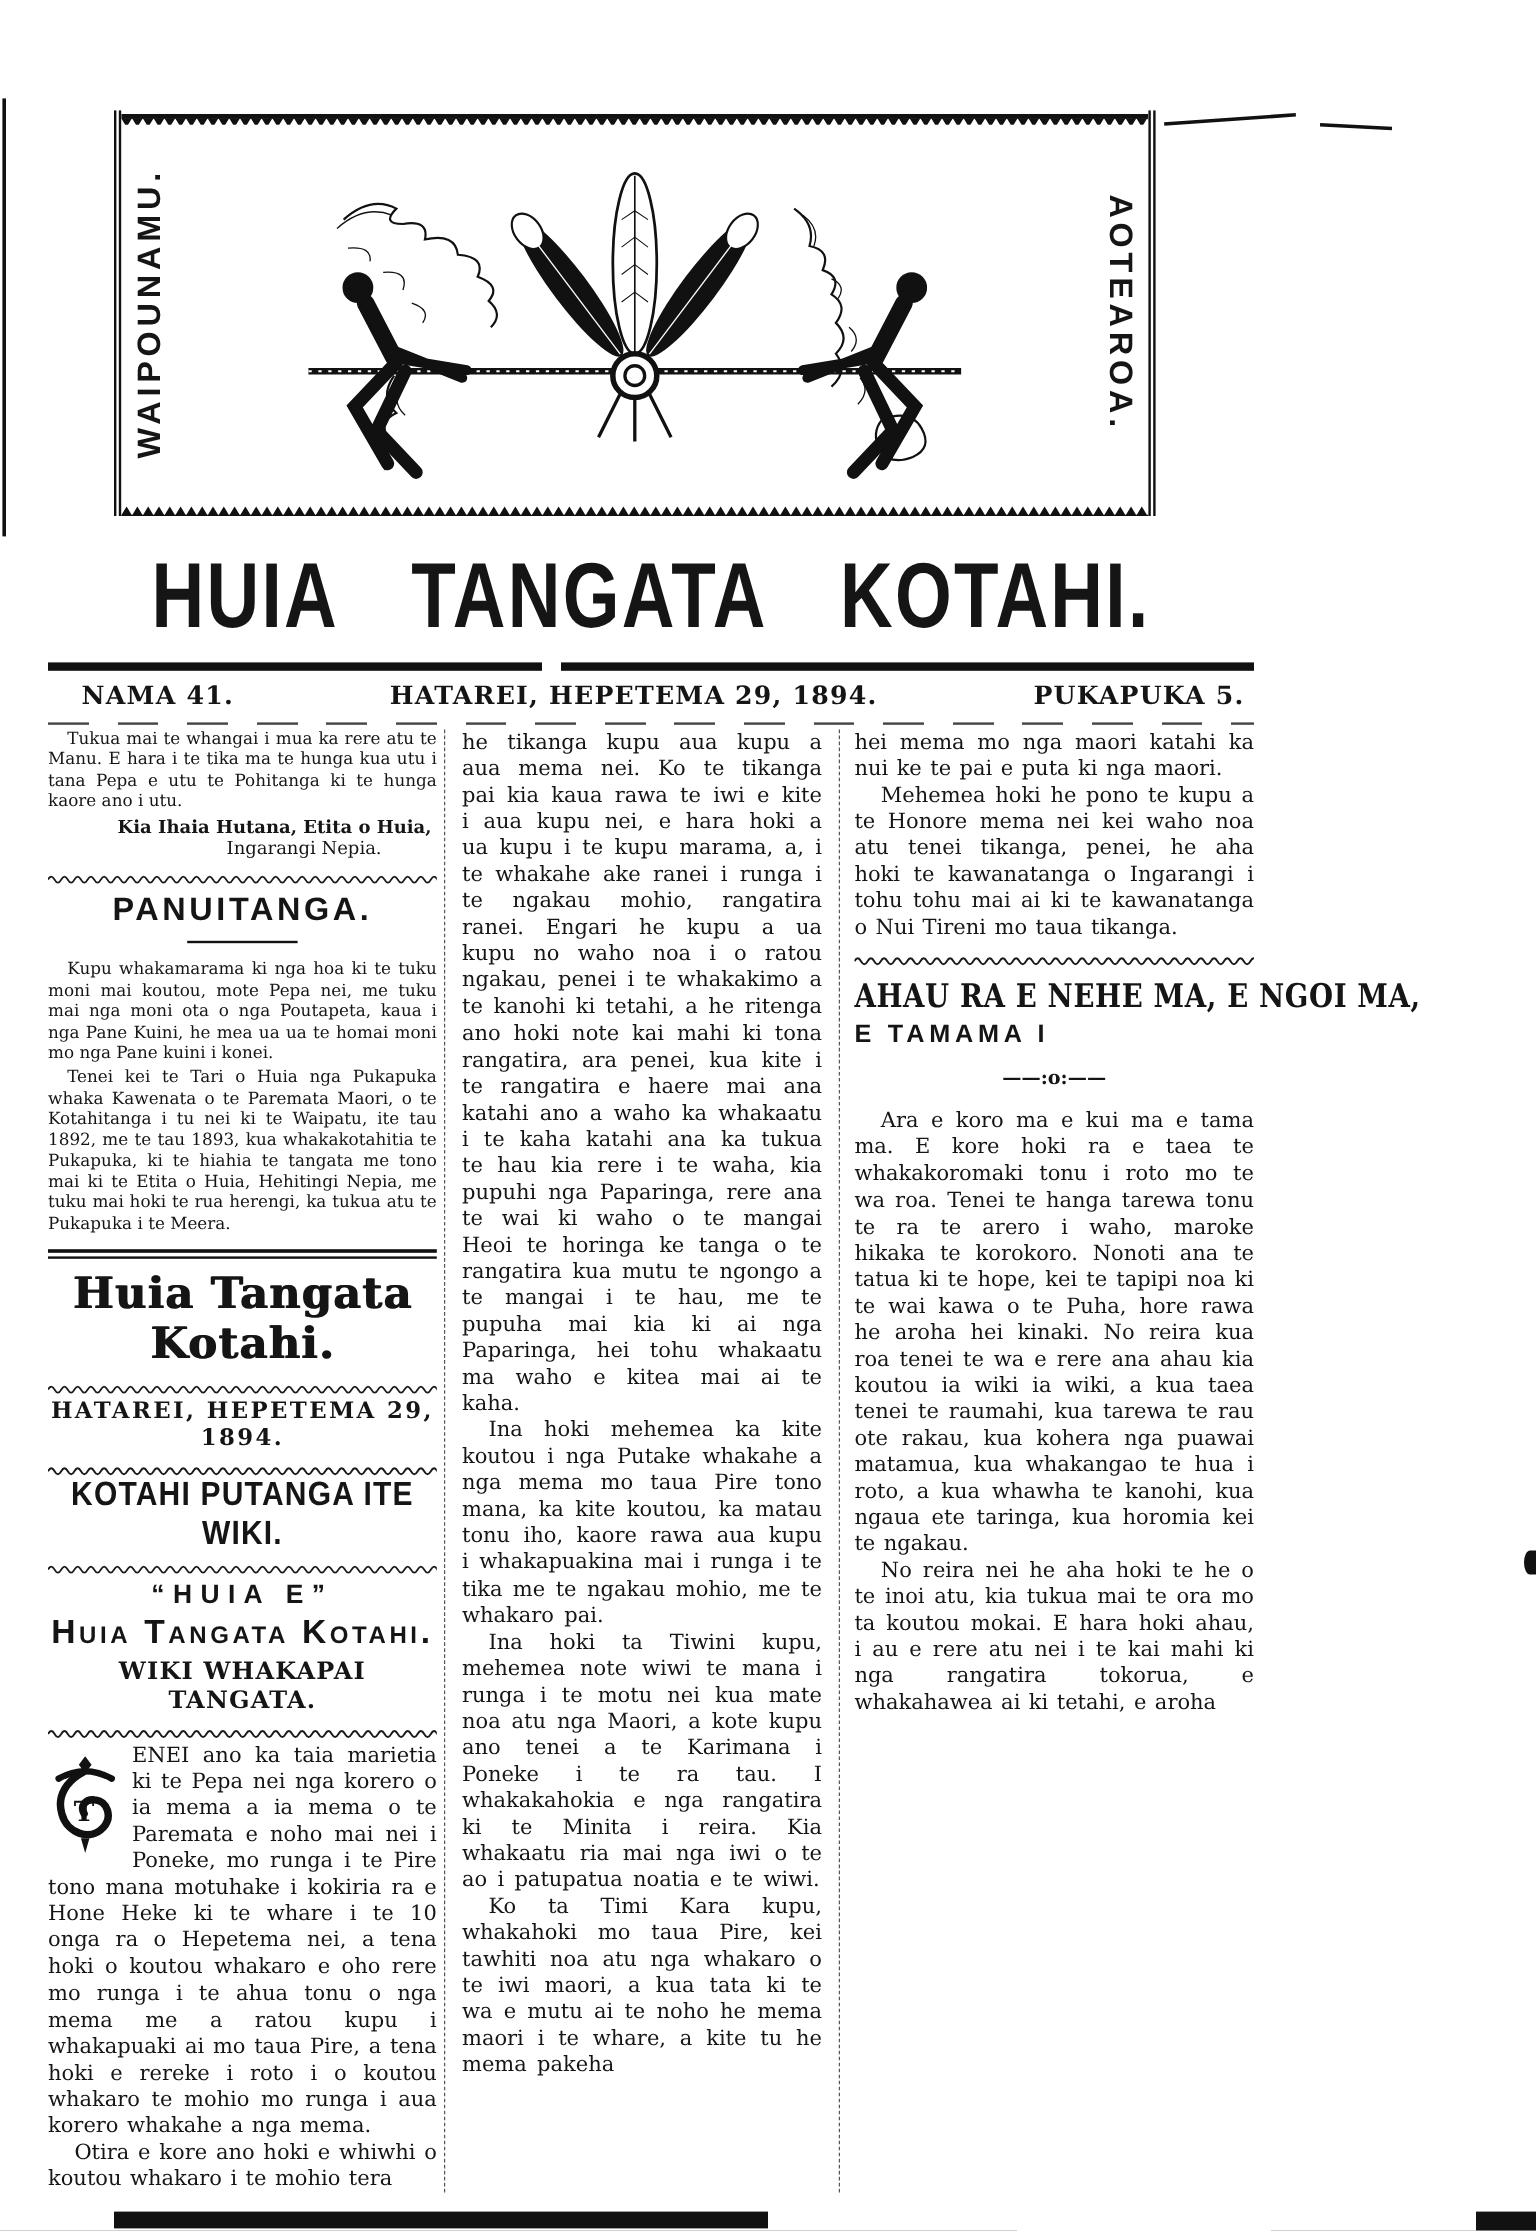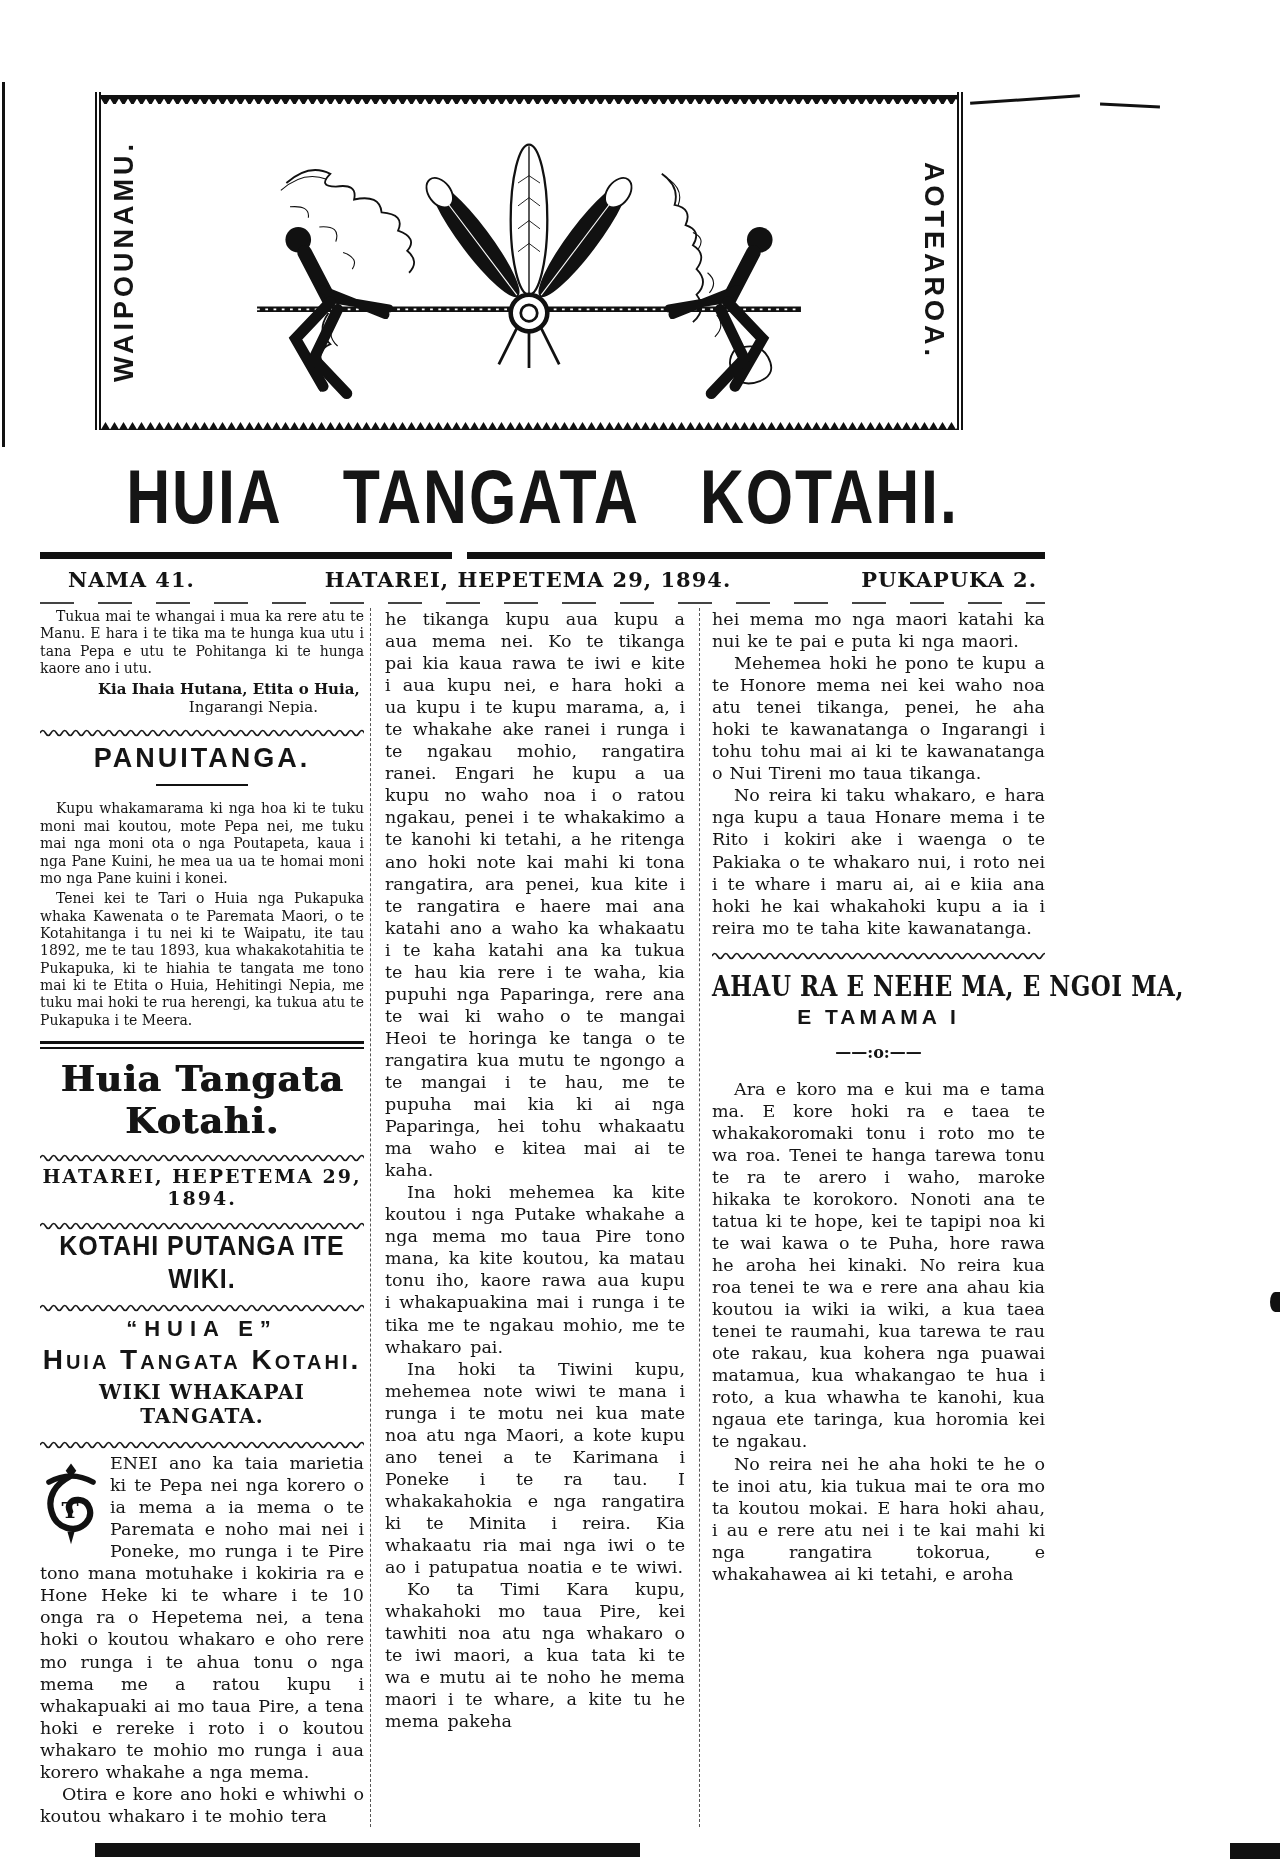--- a/index.html
+++ b/index.html
@@ -53,21 +53,21 @@
           text-align:center;letter-spacing:1px;margin:6px 0;transform:scaleY(1.12);}
   .huia-e{font-family:"Liberation Sans",sans-serif;font-weight:bold;font-size:22px;
           text-align:center;letter-spacing:7px;margin:8px 0 0;}
   .subtitle{font-family:"Liberation Sans",sans-serif;font-weight:bold;font-variant:small-caps;
             font-size:28px;text-align:center;letter-spacing:3px;margin:2px 0 0;}
   .motto{font-weight:bold;font-size:20px;text-align:center;letter-spacing:1px;margin:4px 0 2px;}
   .dropcap{float:left;width:62px;height:90px;margin:6px 8px 0 0;}
   .art-head1{font-weight:bold;font-size:23px;text-align:center;letter-spacing:.5px;
              margin:16px 0 0;transform:scaleY(1.18);white-space:nowrap;}
   .art-head2{font-family:"Liberation Sans",sans-serif;font-weight:bold;font-size:21px;
-             text-align:center;letter-spacing:4px;margin:6px 0 6px;}
+             text-align:left;letter-spacing:4px;margin:6px 0 6px;}
   .oo-divider{text-align:center;font-size:16px;font-weight:bold;margin:14px 0 16px;}
   
   .art{position:absolute;background:#111;}
   .edge-line{left:2px;top:82px;width:3px;height:365px;}
   .tear1{right:200px;top:98px;width:110px;height:3px;transform:rotate(-4deg);}
   .tear2{right:120px;top:104px;width:60px;height:3px;transform:rotate(3deg);}
   .blob-right{right:0;top:1292px;width:10px;height:20px;border-radius:60% 0 0 60%;}
   .bottom-bar{left:95px;bottom:2px;width:545px;height:14px;}
   .corner-mark{right:0;bottom:0;width:50px;height:16px;}
 </style>
@@ -141,21 +141,21 @@
       </g>
     </svg>
   </div>
 
   <div class="main-title">HUIA TANGATA KOTAHI.</div>
   <div class="title-rule"></div>
 
   <div class="header-row">
     <span class="h-left">NAMA 41.</span>
     <span class="h-center">HATAREI, HEPETEMA 29, 1894.</span>
-    <span class="h-right">PUKAPUKA 2.</span>
+    <span class="h-right">PUKAPUKA 5.</span>
   </div>
   <div class="dash-rule"></div>
 
   <div class="cols">
 
     <div class="col col-left">
       <p class="smalltxt">Tukua mai te whangai i mua ka rere atu te Manu.  E hara i te tika ma te hunga kua utu i tana Pepa e utu te Pohitanga ki te hunga kaore ano i utu.</p>
       <p class="sig sig1">Kia Ihaia Hutana, Etita o Huia,</p>
       <p class="sig sig2">Ingarangi Nepia.</p>
       <div class="wavy"><svg width="324" height="10">
@@ -199,21 +199,20 @@
     <div class="col col-mid">
       <p class="bodytxt mid-sp no-indent">he tikanga kupu aua kupu a aua mema nei.  Ko te tikanga pai kia kaua rawa te iwi e kite i aua kupu nei, e hara hoki a ua kupu i te kupu marama, a, i te whakahe ake ranei i runga i te ngakau mohio, rangatira ranei.  Engari he kupu a ua kupu no waho noa i o ratou ngakau, penei i te whakakimo a te kanohi ki tetahi, a he ritenga ano hoki note kai mahi ki tona rangatira, ara penei, kua kite i te rangatira e haere mai ana katahi ano a waho ka whakaatu i te kaha katahi ana ka tukua te hau kia rere i te waha, kia pupuhi nga Paparinga, rere ana te wai ki waho o te mangai  Heoi te horinga ke tanga o te rangatira kua mutu te ngongo a te mangai i te hau, me te pupuha mai kia ki ai nga Paparinga, hei tohu whakaatu ma waho e kitea mai ai te kaha.</p>
       <p class="bodytxt mid-sp">Ina hoki mehemea ka kite koutou i nga Putake whakahe a nga mema mo taua Pire tono mana, ka kite koutou, ka matau tonu iho, kaore rawa aua kupu i whakapuakina mai i runga i te tika me te ngakau mohio, me te whakaro pai.</p>
       <p class="bodytxt mid-sp">Ina hoki ta Tiwini kupu, mehemea note wiwi te mana i runga i te motu nei kua mate noa atu nga Maori, a kote kupu ano tenei a te Karimana i Poneke i te ra tau.  I whakakahokia e nga rangatira ki te Minita i reira.  Kia whakaatu ria mai nga iwi o te ao i patupatua noatia e te wiwi.</p>
       <p class="bodytxt mid-sp">Ko ta Timi Kara kupu, whakahoki mo taua Pire, kei tawhiti noa atu nga whakaro o te iwi maori, a kua tata ki te wa e mutu ai te noho he mema maori i te whare, a kite tu he mema pakeha</p>
     </div>
 
     <div class="col col-right">
       <p class="bodytxt no-indent">hei mema mo nga maori katahi ka nui ke te pai e puta ki nga maori.</p>
       <p class="bodytxt">Mehemea hoki he pono te kupu a te Honore mema nei kei waho noa atu tenei tikanga, penei, he aha hoki te kawanatanga o Ingarangi i tohu tohu mai ai ki te kawanatanga o Nui Tireni mo taua tikanga.</p>
-      <p class="bodytxt">No reira ki taku whakaro, e hara nga kupu a taua Honare mema i te Rito i kokiri ake i waenga o te Pakiaka o te whakaro nui, i roto nei i te whare i maru ai, ai e kiia ana hoki he kai whakahoki kupu a ia i reira mo te taha kite kawanatanga.</p>
       <div class="wavy"><svg width="333" height="10">
             <path d="M0 5 q2.75 -5 5.5 0 q2.75 5 5.5 0 q2.75 -5 5.5 0 q2.75 5 5.5 0 q2.75 -5 5.5 0 q2.75 5 5.5 0 q2.75 -5 5.5 0 q2.75 5 5.5 0 q2.75 -5 5.5 0 q2.75 5 5.5 0 q2.75 -5 5.5 0 q2.75 5 5.5 0 q2.75 -5 5.5 0 q2.75 5 5.5 0 q2.75 -5 5.5 0 q2.75 5 5.5 0 q2.75 -5 5.5 0 q2.75 5 5.5 0 q2.75 -5 5.5 0 q2.75 5 5.5 0 q2.75 -5 5.5 0 q2.75 5 5.5 0 q2.75 -5 5.5 0 q2.75 5 5.5 0 q2.75 -5 5.5 0 q2.75 5 5.5 0 q2.75 -5 5.5 0 q2.75 5 5.5 0 q2.75 -5 5.5 0 q2.75 5 5.5 0 q2.75 -5 5.5 0 q2.75 5 5.5 0 q2.75 -5 5.5 0 q2.75 5 5.5 0 q2.75 -5 5.5 0 q2.75 5 5.5 0 q2.75 -5 5.5 0 q2.75 5 5.5 0 q2.75 -5 5.5 0 q2.75 5 5.5 0 q2.75 -5 5.5 0 q2.75 5 5.5 0 q2.75 -5 5.5 0 q2.75 5 5.5 0 q2.75 -5 5.5 0 q2.75 5 5.5 0 q2.75 -5 5.5 0 q2.75 5 5.5 0 q2.75 -5 5.5 0 q2.75 5 5.5 0 q2.75 -5 5.5 0 q2.75 5 5.5 0 q2.75 -5 5.5 0 q2.75 5 5.5 0 q2.75 -5 5.5 0 q2.75 5 5.5 0 q2.75 -5 5.5 0 q2.75 5 5.5 0 q2.75 -5 5.5 0 q2.75 5 5.5 0 q2.75 -5 5.5 0 q2.75 5 5.5 0" fill="none" stroke="#1a1a1a" stroke-width="1.6"></path>
           </svg></div>
       <div class="art-head1">AHAU RA E NEHE MA, E NGOI MA,</div>
       <div class="art-head2">E TAMAMA I</div>
       <div class="oo-divider">——:o:——</div>
       <p class="bodytxt">Ara e koro ma e kui ma e tama ma.  E kore hoki ra e taea te whakakoromaki tonu i roto mo te wa roa.  Tenei te hanga tarewa tonu te ra te arero i waho, maroke hikaka te korokoro.  Nonoti ana te tatua ki te hope, kei te tapipi noa ki te wai kawa o te Puha, hore rawa he aroha hei kinaki.  No reira kua roa tenei te wa e rere ana ahau kia koutou ia wiki ia wiki, a kua taea tenei te raumahi, kua tarewa te rau ote rakau, kua kohera nga puawai matamua, kua whakangao te hua i roto, a kua whawha te kanohi, kua ngaua ete taringa, kua horomia kei te ngakau.</p>
       <p class="bodytxt">No reira nei he aha hoki te he o te inoi atu, kia tukua mai te ora mo ta koutou mokai.  E hara hoki ahau, i au e rere atu nei i te kai mahi ki nga rangatira tokorua, e whakahawea ai ki tetahi, e aroha</p>
     </div>
 

